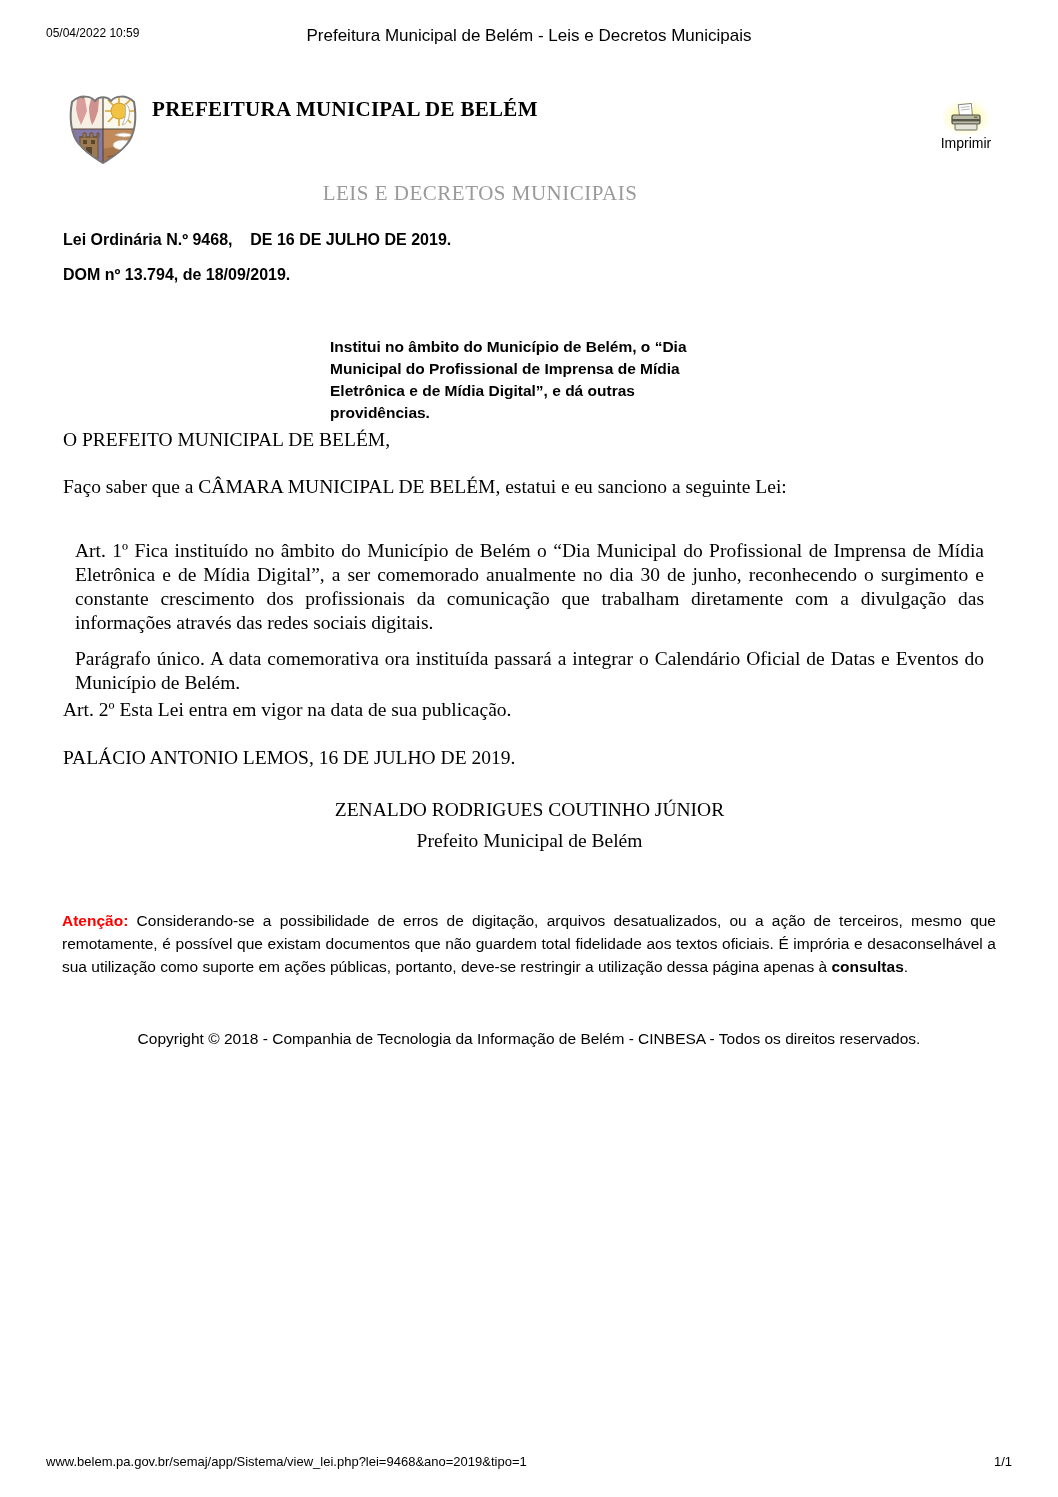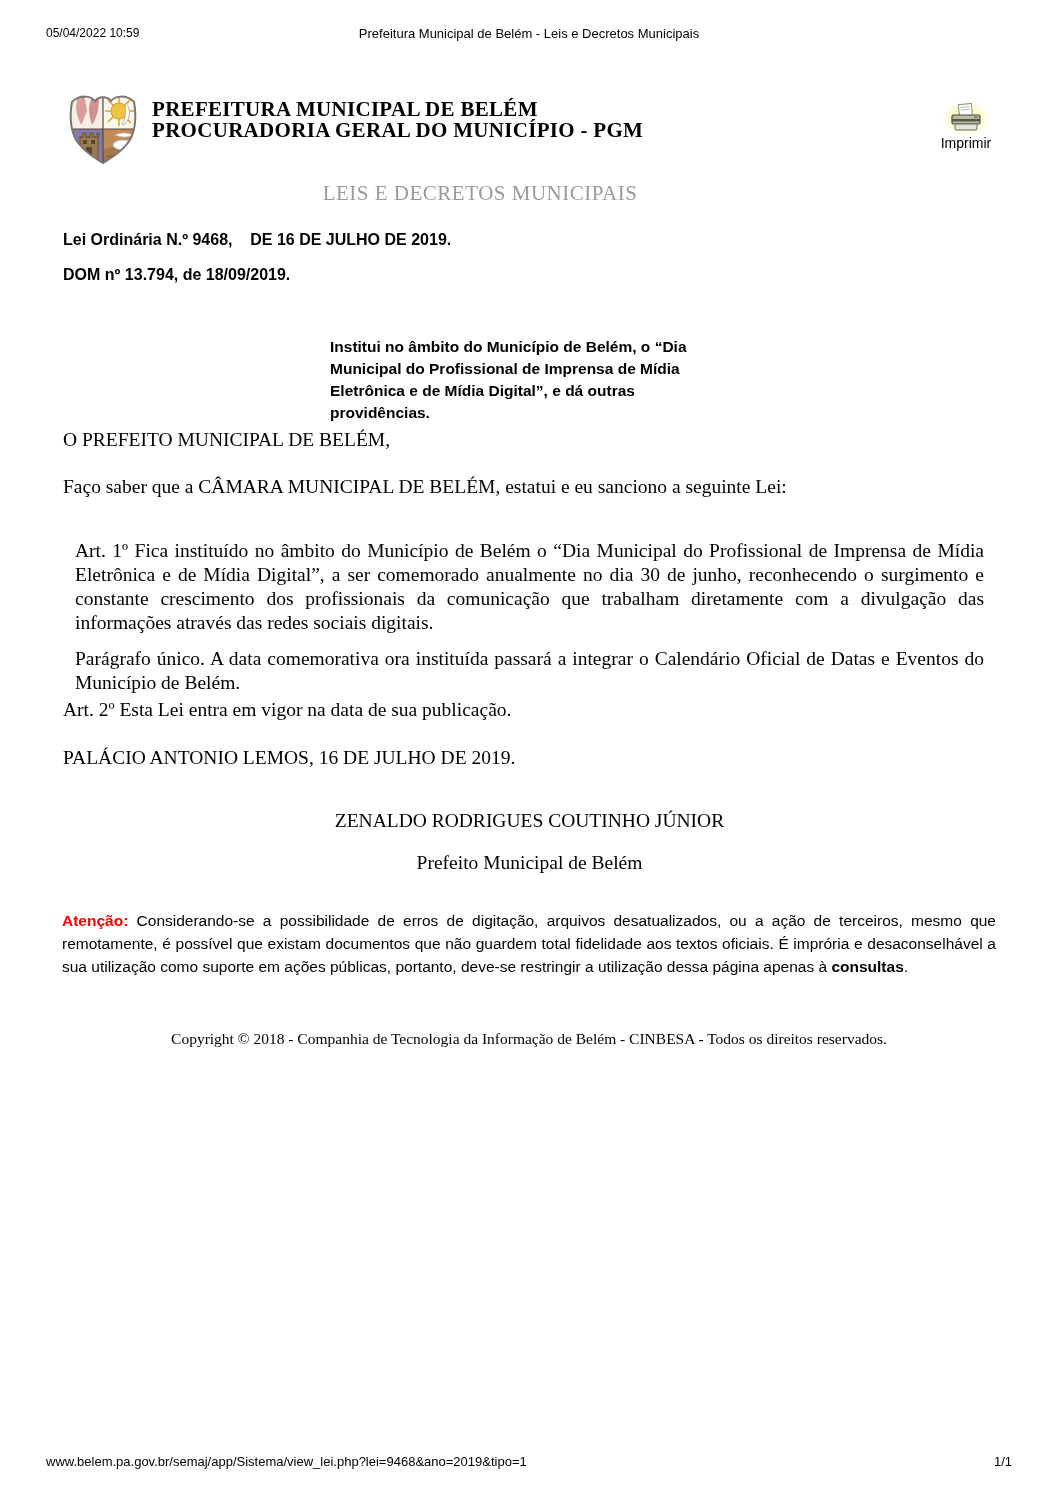--- a/index.html
+++ b/index.html
@@ -3,21 +3,21 @@
 <meta charset="utf-8">
 <style>
   html,body{margin:0;padding:0;}
   body{
     width:1058px;height:1497px;position:relative;background:#ffffff;
     font-family:"Liberation Sans",sans-serif;color:#000;overflow:hidden;
   }
   .abs{position:absolute;}
   
   .ph-date{left:46px;top:26px;font-size:12px;}
-  .ph-title{left:0;right:0;top:26px;text-align:center;font-size:13px;}
+  .ph-title{left:0;right:0;top:26px;text-align:center;font-size:17px;}
   .pf-url{left:46px;top:1454px;font-size:13px;}
   .pf-page{right:46px;top:1454px;font-size:13px;}
   
   .logo{left:67px;top:91px;width:72px;height:74px;}
   .org{
     left:152px;top:99px;font-family:"Liberation Serif",serif;font-weight:bold;
     font-size:21px;line-height:20.5px;letter-spacing:.3px;
   }
   .print-btn{left:930px;top:101px;width:72px;text-align:center;cursor:pointer;}
   .print-glow{
@@ -39,29 +39,29 @@
     line-height:22px;white-space:pre-line;
   }
   .serif{font-family:"Liberation Serif",serif;font-size:19.5px;}
   .opening{left:63px;top:429px;}
   .enactment{left:63px;top:476px;}
   .art-block{left:63px;right:62px;top:527px;line-height:24px;text-align:justify;}
   .art-block p{margin:12px;}
   .art2{left:63px;top:699px;}
   .place{left:63px;top:747px;}
   .signature{left:63px;right:62px;top:792px;text-align:center;line-height:26px;}
-  .signature div{margin:16px;}
+  .signature div{margin:5px;}
   .notice{
     left:62px;right:62px;top:909px;font-size:15.5px;line-height:23px;text-align:justify;
   }
   .notice .red{font-weight:bold;}
   .notice .bold{font-weight:bold;}
   .copyright{
     left:63px;right:63px;top:1028px;text-align:center;
-    font-family:Liberation Serif, serif;
+    font-family:Liberation Sans, sans-serif;
     font-size:15.5px;line-height:21px;
   }
 </style>
 </head>
 <body>
 
 <div class="abs ph-date">05/04/2022 10:59</div>
 <div class="abs ph-title">Prefeitura Municipal de Belém - Leis e Decretos Municipais</div>
 
 <div class="abs logo">
@@ -110,21 +110,20 @@
 
       <line x1="36" y1="6" x2="36" y2="72" stroke="#5a4a3a" stroke-width="1.2"></line>
       <line x1="4" y1="38" x2="68" y2="38" stroke="#5a4a3a" stroke-width="1.2"></line>
     </g>
     <path d="M5,11 C13,3 24,5 28,10 C32,5 40,5 44,10 C48,5 59,3 67,11 C70,27 68,44 60,53 C52,63 44,67 36,72 C28,67 20,63 12,53 C4,44 2,27 5,11 Z" fill="none" stroke="#777777" stroke-width="2"></path>
   </svg>
 </div>
 
 <div class="abs org">
   <div>PREFEITURA MUNICIPAL DE BELÉM</div>
-  <div>PROCURADORIA GERAL DO MUNICÍPIO - PGM</div>
 </div>
 
 <div class="abs print-btn">
   <div class="print-glow">
     <svg width="38" height="30" viewBox="0 0 38 30" aria-hidden="true">
       <g transform="rotate(-6 19 8)">
         <rect x="12" y="1" width="13" height="13" fill="#ffffff" stroke="#8a8a8a" stroke-width="1"></rect>
         <line x1="14" y1="4" x2="23" y2="4" stroke="#bbbbbb" stroke-width="1"></line>
         <line x1="14" y1="6.5" x2="23" y2="6.5" stroke="#bbbbbb" stroke-width="1"></line>
       </g>

